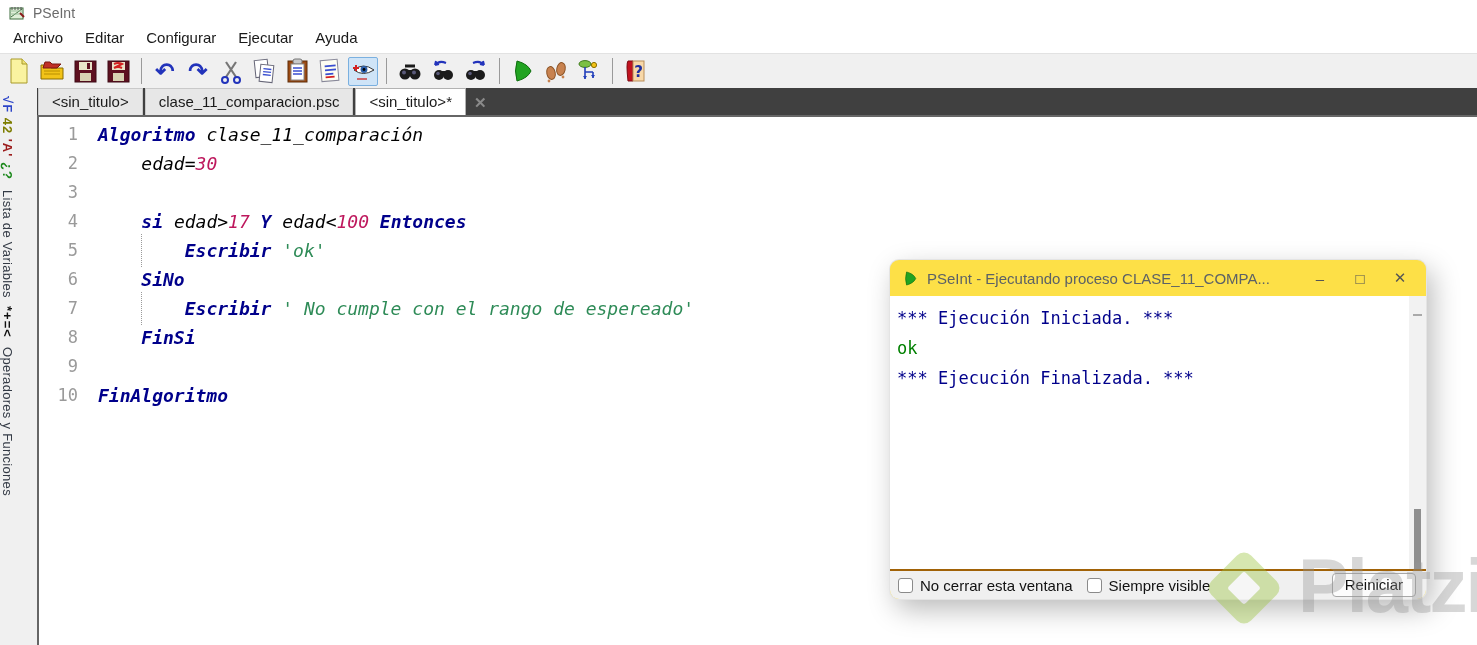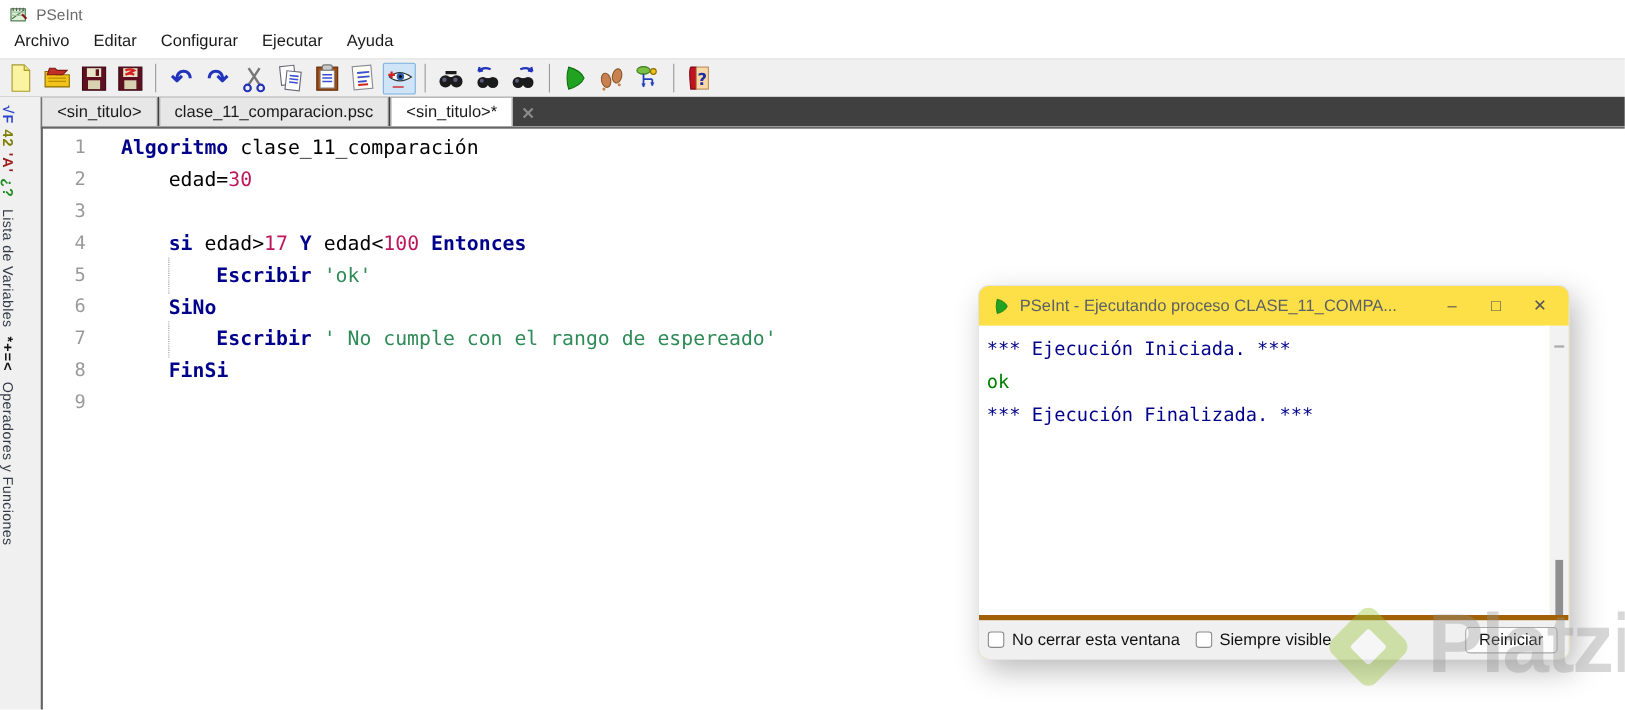--- a/index.html
+++ b/index.html
@@ -43,21 +43,21 @@
   .sb-label { font-size:13px; color:#333a45; margin-top:10px; letter-spacing:.3px; }
 
   
   .editor { position:absolute; left:37px; top:115px; width:1440px; height:530px;
             background:#fff; border-left:2px solid #666; border-top:2px solid #666;
             padding-top:3px; }
   .code-line { position:relative; height:29px; line-height:29px; white-space:pre;
                font-family:"DejaVu Sans Mono", monospace; font-size:18px; display:flex; }
   .ln { width:39px; text-align:right; color:#9a9a9a; flex:0 0 39px;
         font-size:17px; }
-  .lt { margin-left:32px; position:relative; }
+  .lt { margin-left:20px; position:relative;font-style:italic; }
   .guide { position:absolute; left:43px; top:-2px; bottom:-2px;
            border-left:1px dotted #9a9a9a; }
   .tok-kw { color:#00008b; font-weight:bold; }
   .tok-pl { color:#000; }
   .tok-num { color:#be185d;text-align:right; }
   .tok-str { color:#2e8b57; }
 
   
   .runwin { position:absolute; left:890px; top:260px; width:536px; height:339px;
             background:#fde047; border-radius:9px;
@@ -70,22 +70,22 @@
                 background:#fff; padding:7px 4px 0 7px;
                 font-family:"DejaVu Sans Mono", monospace; font-size:17px;
                 line-height:30px; overflow:hidden; }
   .con-blue { color:#00008b; }
   .con-green { color:#008000; }
   .rw-track { position:absolute; top:36px; right:0; bottom:21px; width:17px;
               background:#f2f2f2; }
   .rw-dash { position:absolute; top:18px; left:4px; width:9px; height:2px; background:#aaa; }
   .rw-thumb { position:absolute; bottom:4px; left:5px; width:7px; height:65px;
               background:#8f8f8f; }
-  .rw-bottom { position:absolute; left:0; right:0; bottom:0; height:40px;
-               background:#f0f0f0; border-top:5px solid #a16207;
+  .rw-bottom { position:absolute; left:0; right:0; bottom:0; height:30px;
+               background:#f0f0f0; border-top:2px solid #a16207;
                border-radius:0 0 9px 9px; display:flex; align-items:center;
                padding:0 10px 0 8px; }
   .cbx { width:15px; height:15px; background:#fff; border:1px solid #8a8a8a;
          border-radius:3px; flex:0 0 15px; }
   .cbx-label { font-size:15px; color:#111; margin:0 14px 0 7px; }
   .restart-btn { margin-left:auto; font-size:15px; color:#111; background:#fcfcfc;
                  border:1px solid #a8a8a8; border-radius:4px; padding:2px 12px 3px; }
 
   
   .watermark { position:absolute; left:1196px; top:538px; width:281px; height:107px;
@@ -279,20 +279,21 @@
   <div id="code-lines">
       <div class="code-line"><span class="ln">1</span><span class="lt"><span class="tok-kw">Algoritmo</span><span class="tok-pl"> clase_11_comparación</span></span></div>
       <div class="code-line"><span class="ln">2</span><span class="lt"><span class="tok-pl">    edad=</span><span class="tok-num">30</span></span></div>
       <div class="code-line"><span class="ln">3</span><span class="lt"></span></div>
       <div class="code-line"><span class="ln">4</span><span class="lt"><span class="tok-pl">    </span><span class="tok-kw">si</span><span class="tok-pl"> edad&gt;</span><span class="tok-num">17</span><span class="tok-pl"> </span><span class="tok-kw">Y</span><span class="tok-pl"> edad&lt;</span><span class="tok-num">100</span><span class="tok-pl"> </span><span class="tok-kw">Entonces</span></span></div>
       <div class="code-line"><span class="ln">5</span><span class="lt"><span class="guide"></span><span class="tok-pl">        </span><span class="tok-kw">Escribir</span><span class="tok-pl"> </span><span class="tok-str">'ok'</span></span></div>
       <div class="code-line"><span class="ln">6</span><span class="lt"><span class="tok-pl">    </span><span class="tok-kw">SiNo</span></span></div>
       <div class="code-line"><span class="ln">7</span><span class="lt"><span class="guide"></span><span class="tok-pl">        </span><span class="tok-kw">Escribir</span><span class="tok-pl"> </span><span class="tok-str">' No cumple con el rango de espereado'</span></span></div>
       <div class="code-line"><span class="ln">8</span><span class="lt"><span class="tok-pl">    </span><span class="tok-kw">FinSi</span></span></div>
       <div class="code-line"><span class="ln">9</span><span class="lt"></span></div>
+      <div class="code-line"><span class="ln">10</span><span class="lt"><span class="tok-kw">FinAlgoritmo</span></span></div>
     </div>
 </div>
 
 <div class="runwin">
   <div class="rw-title">
     <span>
       <svg width="17" height="17" viewBox="0 0 26 26">
           <path d="M7 3 Q18 6 21 13 Q18 20 7 23 Q4 13 7 3 Z" fill="#21a321" stroke="#0e6e0e"></path>
         </svg>
     </span>

